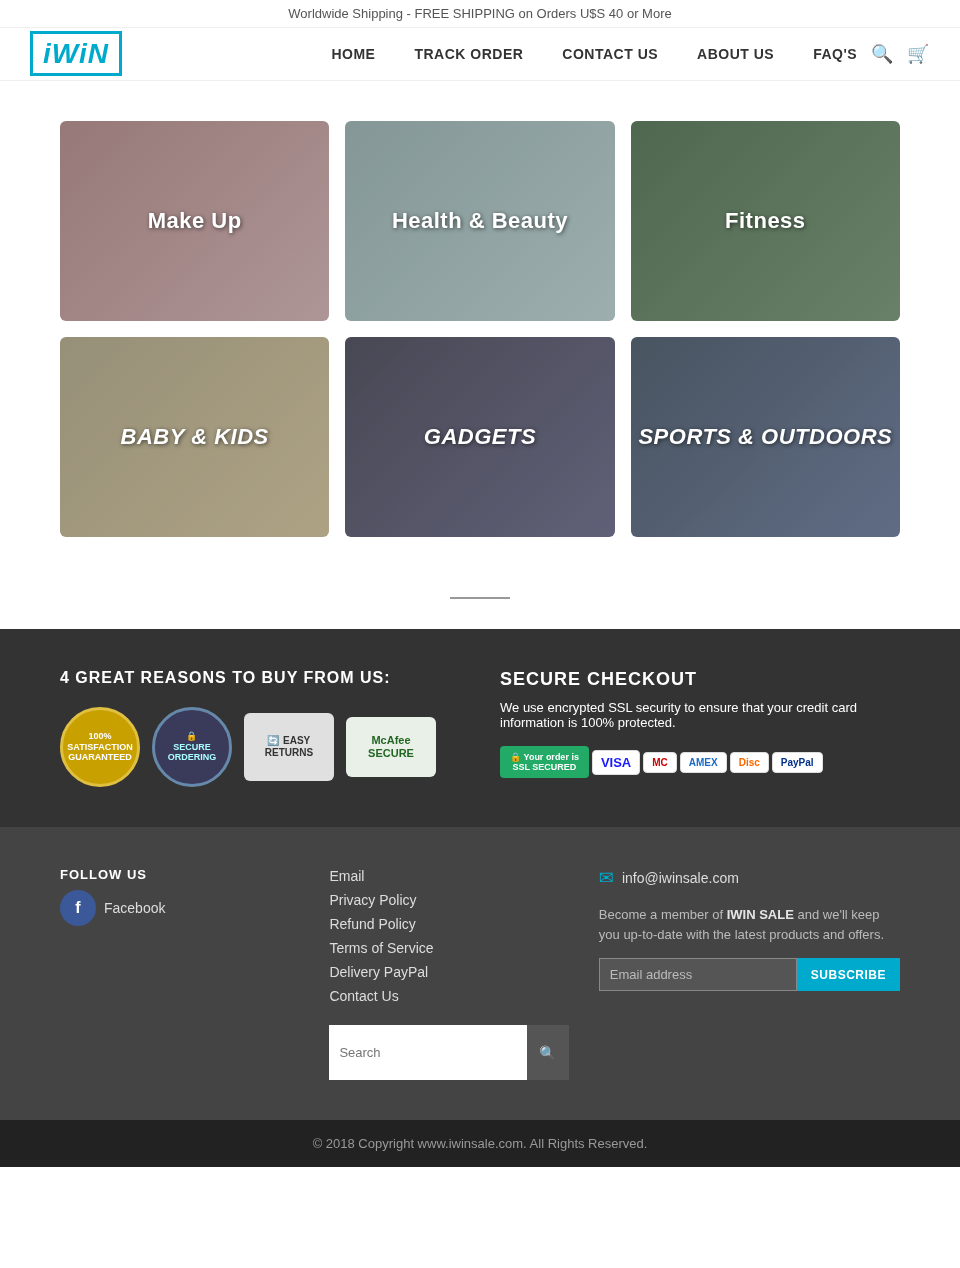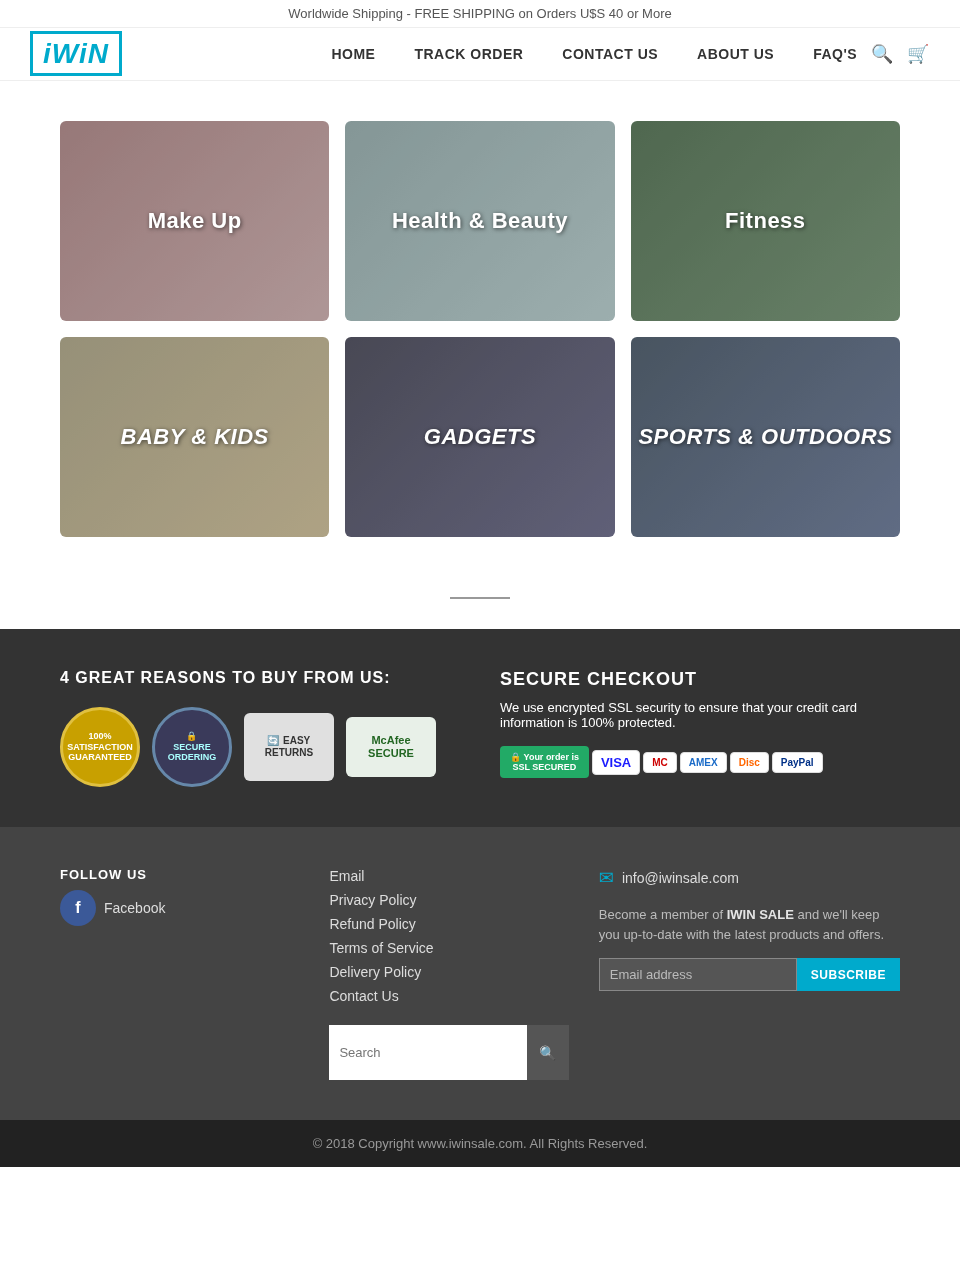--- a/index.html
+++ b/index.html
@@ -449,21 +449,21 @@
       <span class="social-label">Facebook</span>
     </div>
   </div>
 
   <div class="footer-links">
     <ul>
       <li><a href="#">Email</a></li>
       <li><a href="#">Privacy Policy</a></li>
       <li><a href="#">Refund Policy</a></li>
       <li><a href="#">Terms of Service</a></li>
-      <li><a href="#">Delivery Policy</a></li>
+      <li><a href="#">Delivery PayPal</a></li>
       <li><a href="#">Contact Us</a></li>
     </ul>
     <div class="footer-search">
       <input type="text" placeholder="Search" style="">
       <button>🔍</button>
     </div>
   </div>
 
   <div class="footer-contact">
     <div class="email-row">

